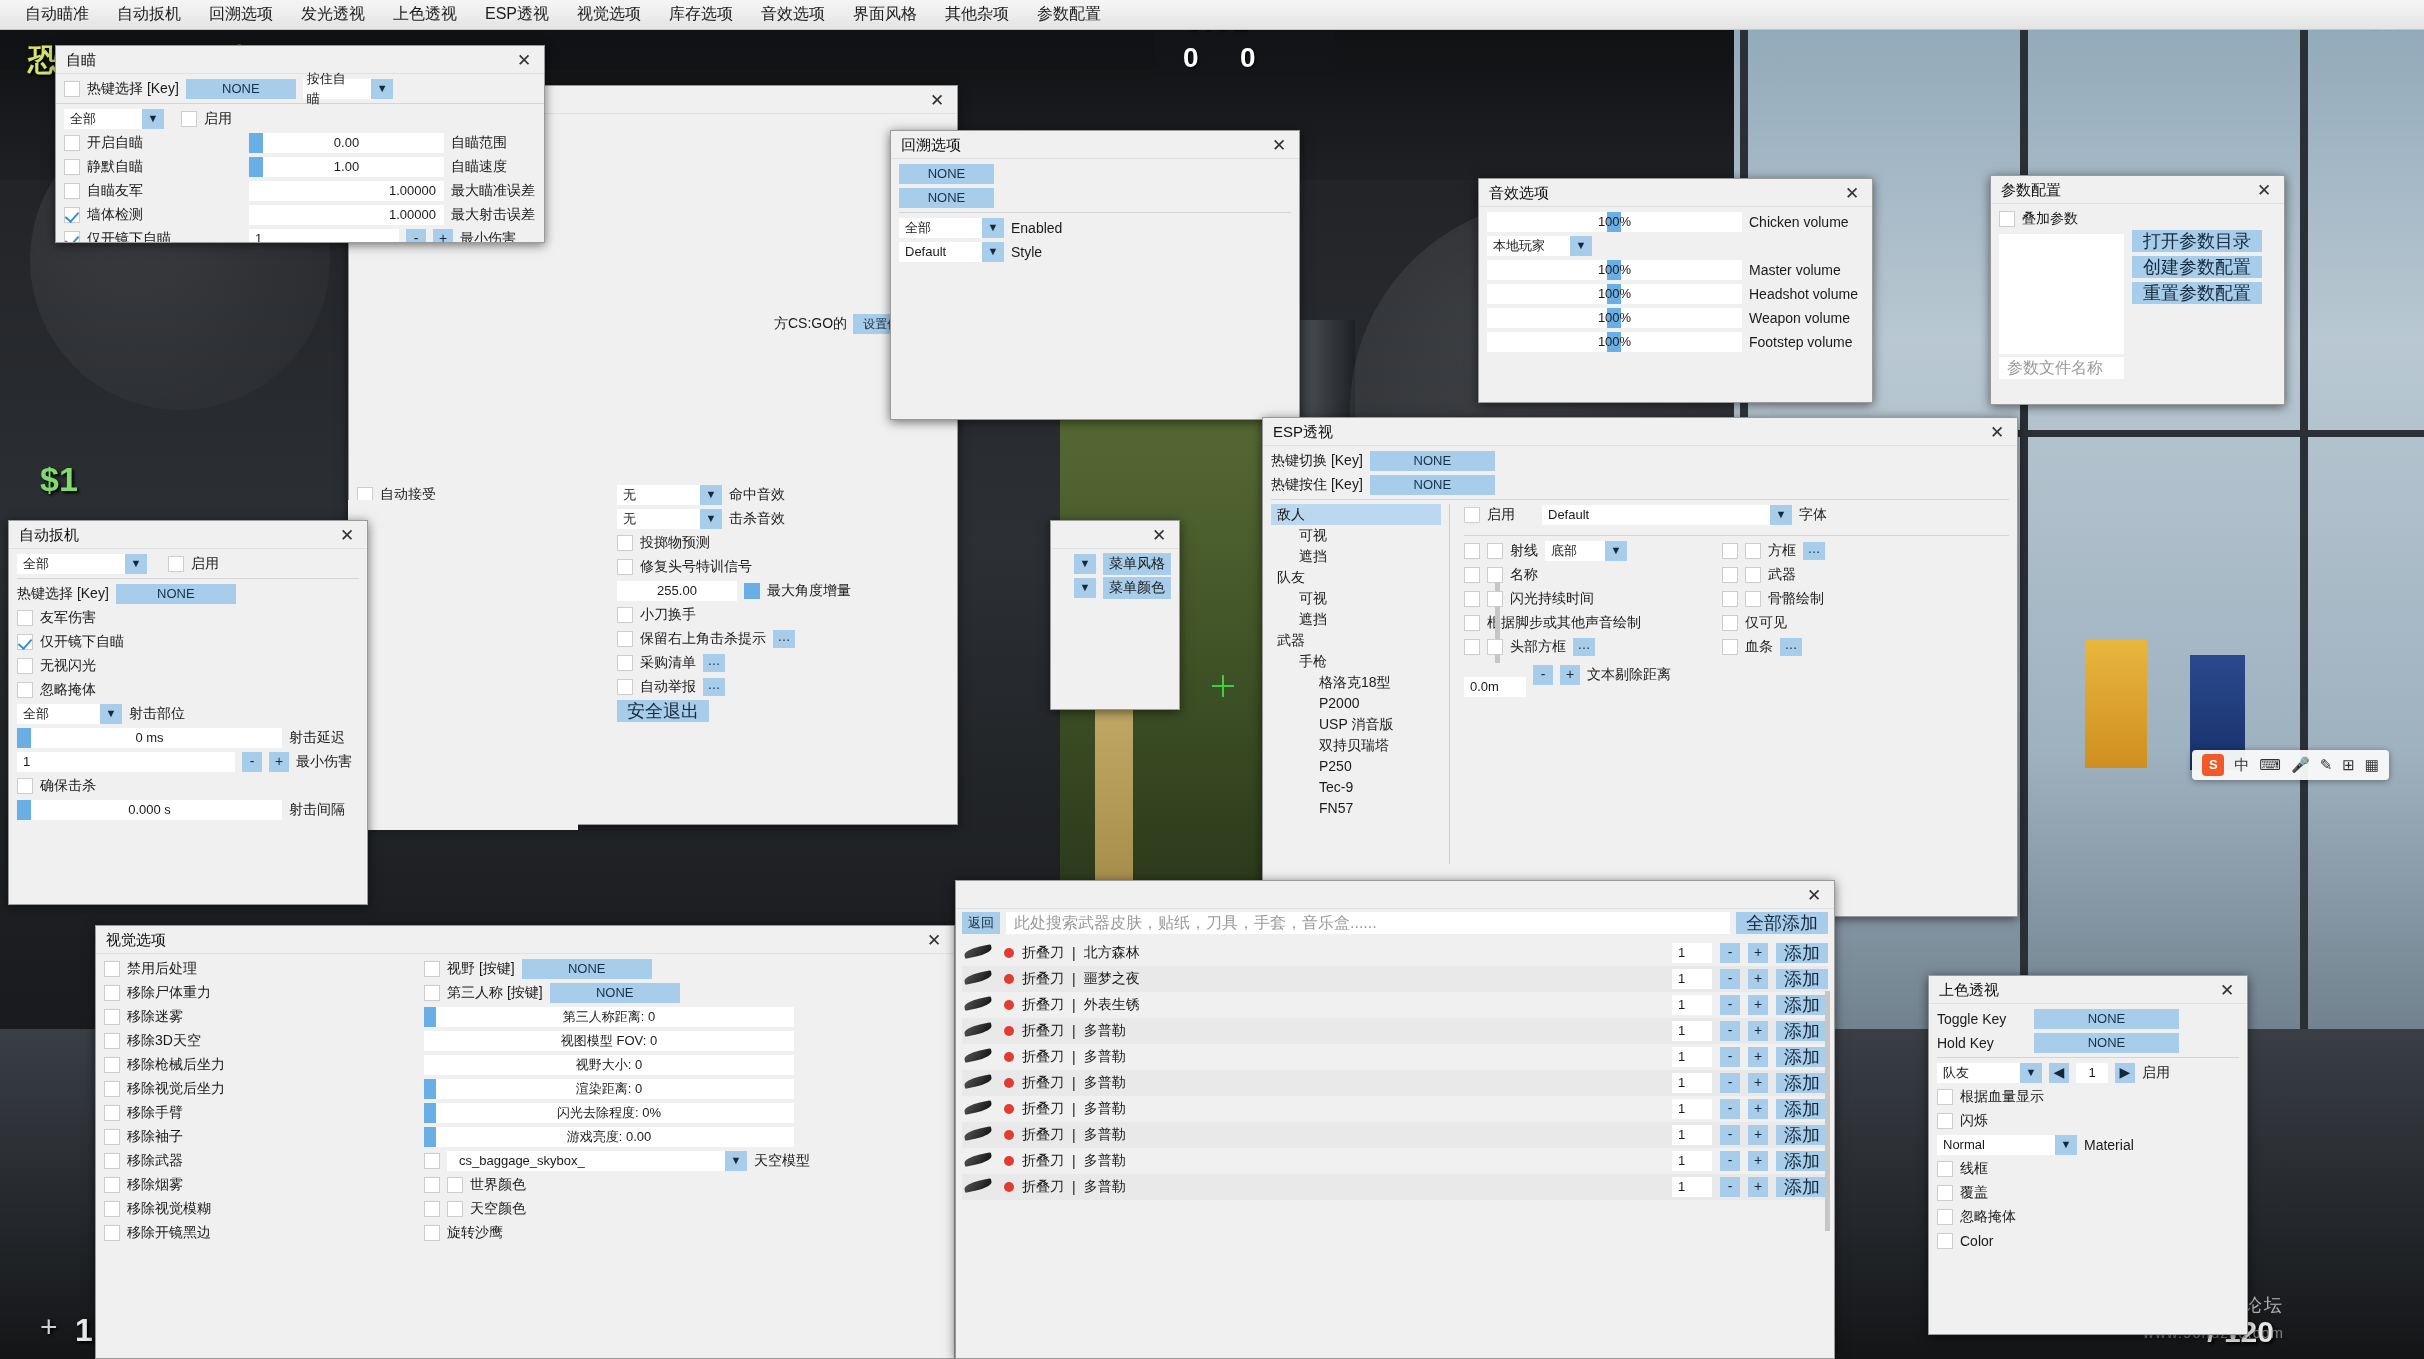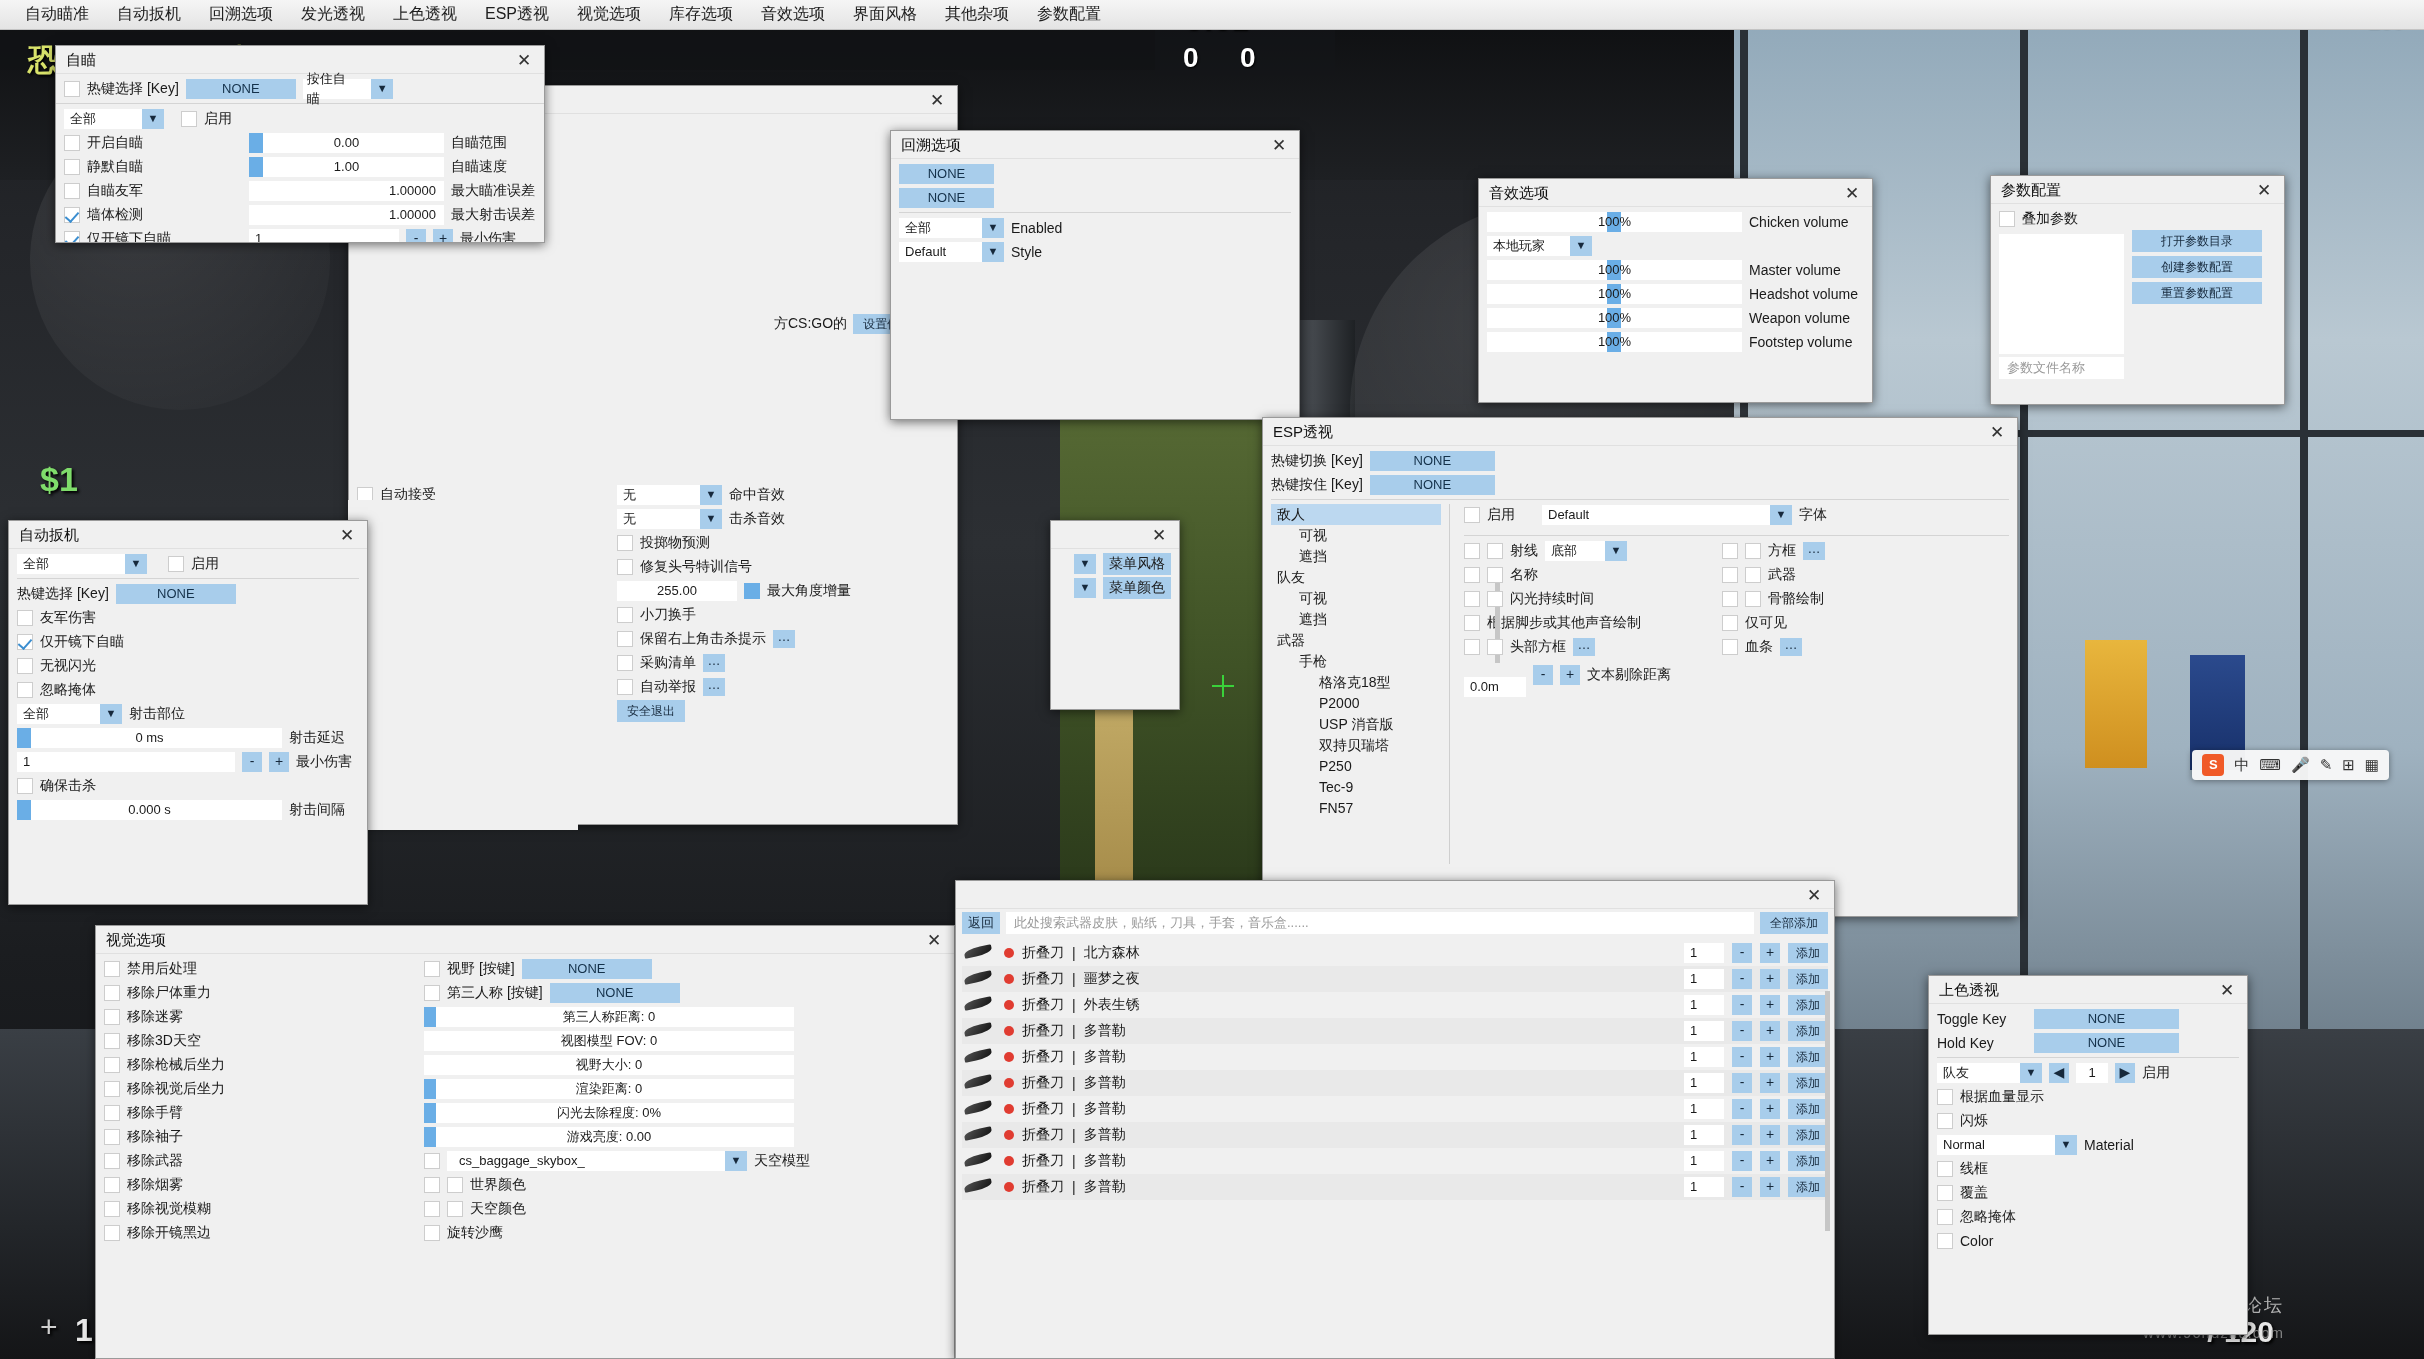--- a/index.html
+++ b/index.html
@@ -131,23 +131,23 @@
   .slider {
     position:relative; background:#fff; height:20px; line-height:20px; text-align:center;
     font-size:13px; flex:none; overflow:hidden;
   }
   .slider .fill { position:absolute; left:0; top:0; bottom:0; background:#6aaee6; }
   .slider span { position:relative; z-index:2; }
   .numbox { background:#fff; height:20px; line-height:20px; font-size:13px; padding-left:6px; flex:none; text-align:left;}
   .numbox.right { text-align:right; padding-right:8px; }
   .pm { background:#a8cdeb; width:20px; height:20px; text-align:center; line-height:19px; font-size:14px; color:#16293c; flex:none; cursor:pointer;}
   .dots { background:#a8cdeb; width:22px; height:18px; text-align:center; line-height:14px; font-size:13px; color:#16293c; flex:none; cursor:pointer;}
-  .btn { background:#a8cdeb; color:#16293c; font-size:12px; text-align:center; height:22px; line-height:22px; padding:0 10px; cursor:pointer; flex:none;}
+  .btn { background:#a8cdeb; color:#16293c; font-size:18px; text-align:center; height:22px; line-height:22px; padding:0 10px; cursor:pointer; flex:none;}
   .swatch { width:16px; height:16px; flex:none; }
-  .txtinput { background:#fff; height:22px; line-height:22px; font-size:13px; color:#9a9a9a; padding-left:8px; flex:none;}
+  .txtinput { background:#fff; height:22px; line-height:22px; font-size:16px; color:#9a9a9a; padding-left:8px; flex:none;}
 
   .col { display:flex; flex-direction:column; }
   .two { display:flex; gap:10px; }
 
   
   .esp-list { width:170px; background:#f0f0f0; font-size:14px; overflow:hidden;}
   .esp-list .it { height:21px; line-height:21px; padding-left:6px; white-space:nowrap;}
   .esp-list .it.sel { background:#bcd8f0; }
   .esp-list .it.ind { padding-left:28px; }
   .vdiv { width:1px; background:#cfcfcf; margin:0 8px; }

